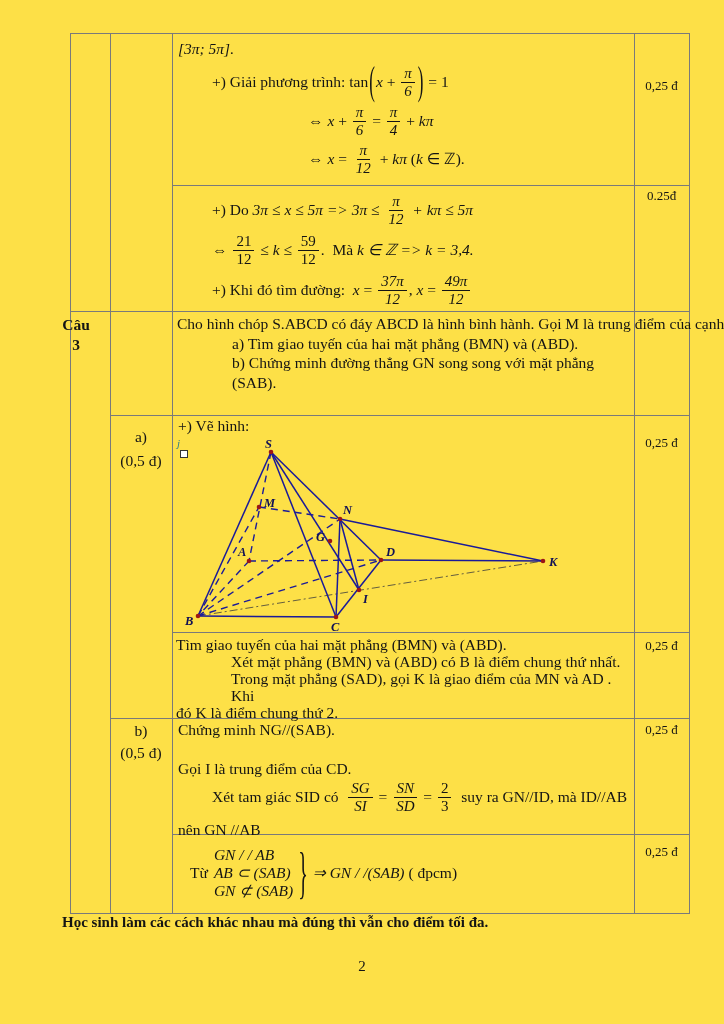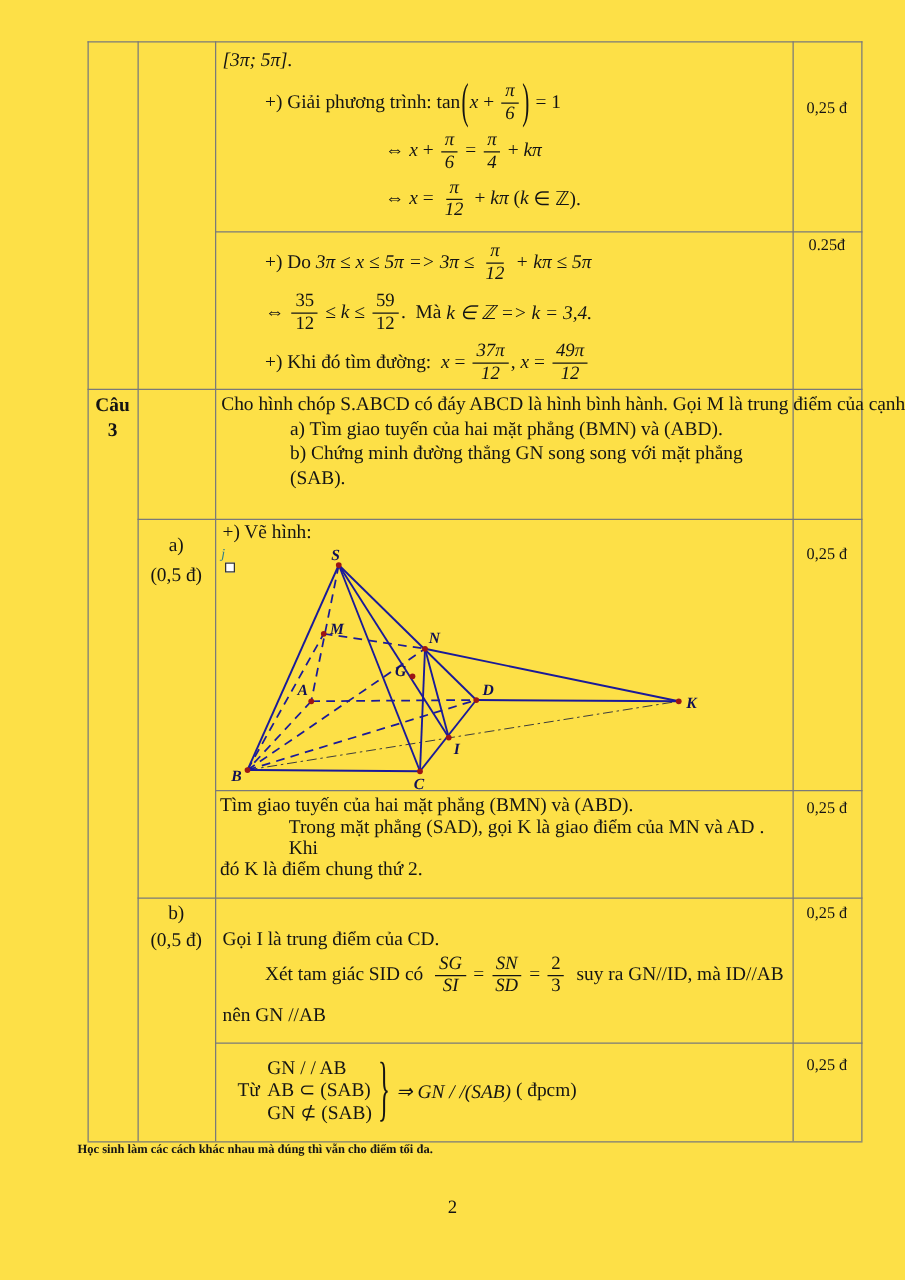--- a/index.html
+++ b/index.html
@@ -20,27 +20,27 @@
   .frac.it{font-style:italic;}
   .big{display:inline-block;font-size:17px;transform:scaleY(2.3);transform-origin:center;
        margin:0 1px;font-weight:400;}
   .brace{display:inline-block;font-size:20px;transform:scaleY(2.9);transform-origin:center;
          margin:0 5px;font-weight:300;}
   .ind{margin-left:130px;}
   .pt{position:absolute;left:634px;width:55px;text-align:center;font-size:13px;}
   .para{text-align:justify;line-height:19.5px;}
   .sub{margin-left:55px;line-height:19.5px;}
   .lbl{position:absolute;left:110px;width:62px;text-align:center;}
-  .caulbl{position:absolute;left:70px;width:40px;text-align:center;font-weight:bold;line-height:20px;}
+  .caulbl{position:absolute;left:56px;width:40px;text-align:center;font-weight:bold;line-height:20px;}
   .tline{line-height:17px;}
   .stackrow{display:flex;align-items:center;}
-  .stack div{line-height:18px;white-space:pre;}
+  .stack div{line-height:18px;font-style:italic;white-space:pre;}
   .art-j{position:absolute;color:#2e7d8c;font-style:italic;font-size:11px;}
   .art-sq{position:absolute;width:6px;height:6px;border:1px solid #333;background:#fff;}
-  .footer{position:absolute;font-weight:bold;font-size:10px;white-space:nowrap;}
+  .footer{position:absolute;font-weight:bold;font-size:15px;white-space:nowrap;}
   .pagenum{position:absolute;left:0;width:724px;text-align:center;font-size:15px;}
   svg{position:absolute;overflow:visible;}
 </style>
 </head>
 <body>
 
 <div class="page">
 
   <div class="vb" style="left:70px;top:33px;height:880px;"></div>
   <div class="vb" style="left:110px;top:33px;height:880px;"></div>
@@ -59,21 +59,21 @@
   <div class="cell" style="left:178px;top:36px;width:450px;">
     <div class="mline h26"><span class="mi">[3π; 5π].</span></div>
     <div class="mline h40"><span class="mt">+) Giải phương trình: tan</span><span class="big">(</span><span class="mi">x</span><span class="mt"> + </span><span class="frac it"><span class="fn">π</span><span class="fd">6</span></span><span class="big">)</span><span class="mt"> = 1</span></div>
     <div class="mline h38 ind"><span class="mt">⇔ </span><span class="mi">x</span><span class="mt"> + </span><span class="frac it"><span class="fn">π</span><span class="fd">6</span></span><span class="mt"> = </span><span class="frac it"><span class="fn">π</span><span class="fd">4</span></span><span class="mt"> + </span><span class="mi">kπ</span></div>
     <div class="mline h38 ind"><span class="mt">⇔ </span><span class="mi">x</span><span class="mt"> = </span><span class="frac it"><span class="fn">π</span><span class="fd">12</span></span><span class="mt"> + </span><span class="mi">kπ</span><span class="mt"> (</span><span class="mi">k</span><span class="mt"> ∈ ℤ).</span></div>
   </div>
   <div class="pt" style="top:78px;">0,25 đ</div>
 
   <div class="cell" style="left:178px;top:190px;width:450px;">
     <div class="mline h40"><span class="mt">+) Do </span><span class="mi">3π ≤ x ≤ 5π =&gt; 3π ≤ </span><span class="frac it"><span class="fn">π</span><span class="fd">12</span></span><span class="mi"> + kπ ≤ 5π</span></div>
-    <div class="mline h40"><span class="mt">⇔ </span><span class="frac"><span class="fn">35</span><span class="fd">12</span></span><span class="mi"> ≤ k ≤ </span><span class="frac"><span class="fn">59</span><span class="fd">12</span></span><span class="mt">.  Mà </span><span class="mi">k ∈ ℤ =&gt; k = 3,4.</span></div>
+    <div class="mline h40"><span class="mt">⇔ </span><span class="frac"><span class="fn">21</span><span class="fd">12</span></span><span class="mi"> ≤ k ≤ </span><span class="frac"><span class="fn">59</span><span class="fd">12</span></span><span class="mt">.  Mà </span><span class="mi">k ∈ ℤ =&gt; k = 3,4.</span></div>
     <div class="mline h40"><span class="mt">+) Khi đó tìm đường:  </span><span class="mi">x</span><span class="mt"> = </span><span class="frac it"><span class="fn">37π</span><span class="fd">12</span></span><span class="mt">, </span><span class="mi">x</span><span class="mt"> = </span><span class="frac it"><span class="fn">49π</span><span class="fd">12</span></span></div>
   </div>
   <div class="pt" style="top:188px;">0.25đ</div>
 
   <div class="caulbl" style="top:315px;">
     <div>Câu</div>
     <div>3</div>
   </div>
 
   <div class="cell" style="left:177px;top:314px;width:453px;">
@@ -125,29 +125,31 @@
       <text x="363" y="603" fill="#101055" style="font:italic bold 12.5px &quot;Liberation Serif&quot;,serif;">I</text>
       <circle cx="198" cy="616" r="2.3" fill="#9c1515"></circle>
       <text x="185" y="625" fill="#101055" style="font:italic bold 12.5px &quot;Liberation Serif&quot;,serif;">B</text>
       <circle cx="336" cy="617" r="2.3" fill="#9c1515"></circle>
       <text x="331" y="631" fill="#101055" style="font:italic bold 12.5px &quot;Liberation Serif&quot;,serif;">C</text>
     </svg>
   <div class="pt" style="top:435px;">0,25 đ</div>
 
   <div class="cell" style="left:176px;top:636px;width:456px;">
     <div class="tline">Tìm giao tuyến của hai mặt phẳng (BMN) và (ABD).</div>
+    <div class="tline sub">Xét mặt phẳng (BMN) và (ABD) có B là điểm chung thứ nhất.</div>
     <div class="tline sub">Trong mặt phẳng  (SAD), gọi K là giao điểm của MN và AD .  Khi</div>
     <div class="tline">đó K là điểm chung thứ 2.</div>
   </div>
   <div class="pt" style="top:638px;">0,25 đ</div>
 
   <div class="lbl" style="top:722px;">b)</div>
   <div class="lbl" style="top:744px;">(0,5 đ)</div>
 
   <div class="cell" style="left:178px;top:721px;width:450px;">
+    <div class="tline">Chứng minh NG//(SAB).</div>
     <div class="tline" style="margin-top:22px;">Gọi I là trung điểm của CD.</div>
     <div class="mline h40"><span class="mt">Xét tam giác SID có  </span><span class="frac it"><span class="fn">SG</span><span class="fd">SI</span></span><span class="mt"> = </span><span class="frac it"><span class="fn">SN</span><span class="fd">SD</span></span><span class="mt"> = </span><span class="frac"><span class="fn">2</span><span class="fd">3</span></span><span class="mt">  suy ra GN//ID, mà ID//AB</span></div>
     <div class="tline" style="margin-top:4px;">nên GN //AB</div>
   </div>
   <div class="pt" style="top:722px;">0,25 đ</div>
 
   <div class="cell stackrow" style="left:190px;top:846px;">
     <span style="margin-right:6px;">Từ</span>
     <div class="stack">
       <div>GN / / AB</div>

